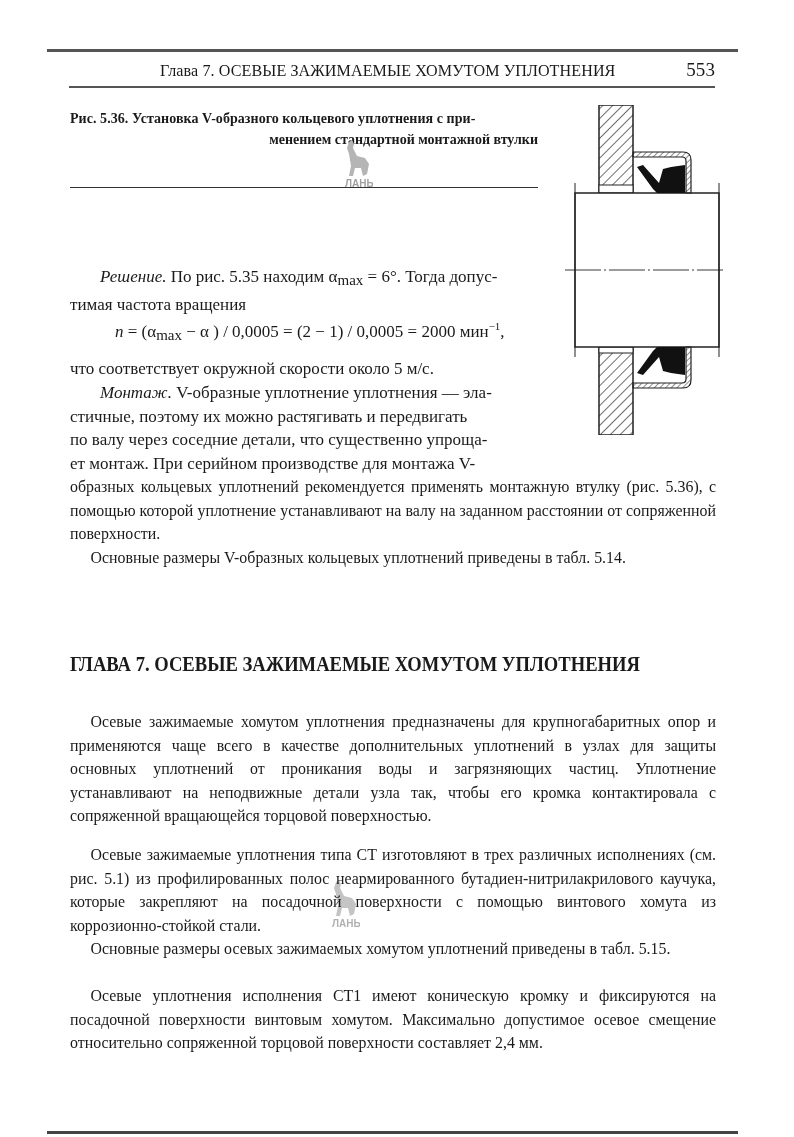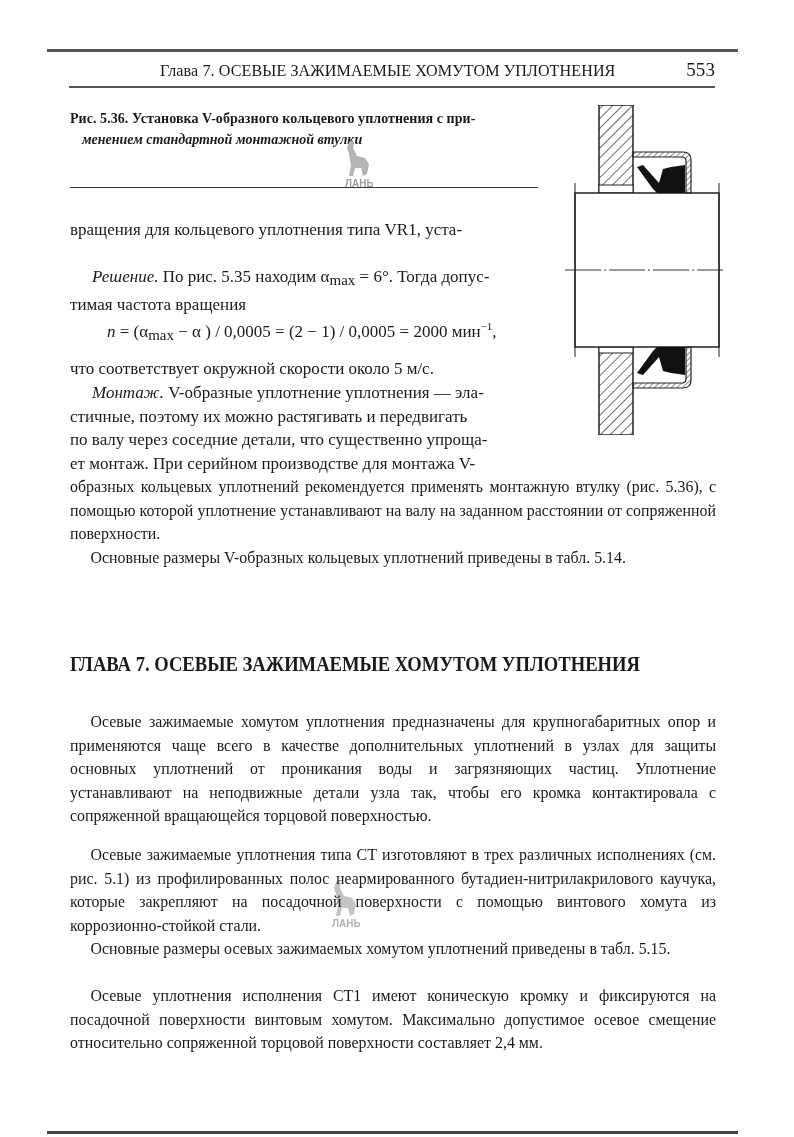--- a/index.html
+++ b/index.html
@@ -10,31 +10,31 @@
   .abs { position: absolute; }
   .tiny { left: 368px; top: 39px; font-size: 2px; color: #999; letter-spacing: 0; }
   .rule-top { left: 47px; top: 49px; width: 691px; height: 3px; background: #555; }
   .run-head { left: 160px; top: 60px; width: 555px; font-size: 17.5px; letter-spacing: 0.1px; }
   .run-head .title { position: absolute; left: 0; top: 0; transform: scaleX(0.92); transform-origin: left; white-space: nowrap; }
   .run-head .pnum { position: absolute; right: 0; top: -1px; font-weight: normal; font-size: 19px; }
   .rule-head { left: 69px; top: 86px; width: 646px; height: 2px; background: #555; }
 
   .caption { left: 70px; top: 108px; width: 468px; font-size: 14px; font-weight: bold; line-height: 21px; }
   .caption .l1 { white-space: nowrap; letter-spacing: 0.05px; }
-  .caption .l2 { text-align: left; padding-left: 0; margin-left: 12px; font-style: italic; }
+  .caption .l2 { text-align: right; padding-left: 0; margin-left: 12px; }
   .rule-fig { left: 70px; top: 187px; width: 468px; height: 1px; background: #333; }
   .wm1 { left: 343px; top: 138px; width: 30px; height: 50px; }
   .wm2 { left: 330px; top: 878px; width: 30px; height: 50px; }
 
   p.txt { margin: 0; position: absolute; font-size: 17px; line-height: 23.5px; text-align: justify; }
   .col { left: 70px; width: 464px; }
   .full { left: 70px; width: 646px; }
   .ind { text-indent: 22px; }
   .narrow { transform: scaleX(0.935); transform-origin: left top; width: 691px !important; }
-  .it { font-style: italic; }
+  .it { font-style: italic; margin-left: 8px; }
   .sub { font-size: 15px; vertical-align: -3px; }
   .sup { font-size: 11px; vertical-align: 7px; }
 
   .formula { left: 107px; top: 320px; font-size: 17px; white-space: nowrap; }
 
   .chapter { left: 70px; top: 653px; width: 646px; font-weight: bold; font-size: 20px; white-space: nowrap; transform: scaleX(0.93); transform-origin: left; }
 
   .rule-bot { left: 47px; top: 1131px; width: 691px; height: 3px; background: #444; }
 
   .figure { left: 563px; top: 105px; width: 160px; height: 330px; }
@@ -95,21 +95,21 @@
   <path d="M70 47 L120 47 Q128 47 128 55 L128 88 L123 88 L123 56 Q123 52 119 52 L70 52 Z" fill="url(#hatch2)" stroke="#222" stroke-width="1.2"></path>
 
   <path d="M70 283 L120 283 Q128 283 128 275 L128 242 L123 242 L123 274 Q123 278 119 278 L70 278 Z" fill="url(#hatch2)" stroke="#222" stroke-width="1.2"></path>
 
   <path d="M74 62 L80 60 L96 78 L100 64 L108 62 L122 60 L122 88 L94 88 L90 84 Z" fill="#111"></path>
 
   <path d="M74 268 L80 270 L96 252 L100 266 L108 268 L122 270 L122 242 L94 242 L90 246 Z" fill="#111"></path>
 </svg>
 
 <p class="txt col" style="top:218px;">
-  <span>вращения для кольцевого уплотнения типа VR1, уста-</span><br>
+  <br>
 </p>
 <p class="txt col ind" style="top:265px;">
   <span class="it">Решение.</span><span> По рис. 5.35 находим α</span><span class="sub">max</span><span> = 6°. Тогда допус-</span><br>
   <span>тимая частота вращения</span>
 </p>
 
 <div class="abs formula">
   <span class="it">n</span><span> = (α</span><span class="sub">max</span><span> − α ) / 0,0005 = (2 − 1) / 0,0005 = 2000 мин</span><span class="sup">−1</span><span>,</span>
 </div>
 

